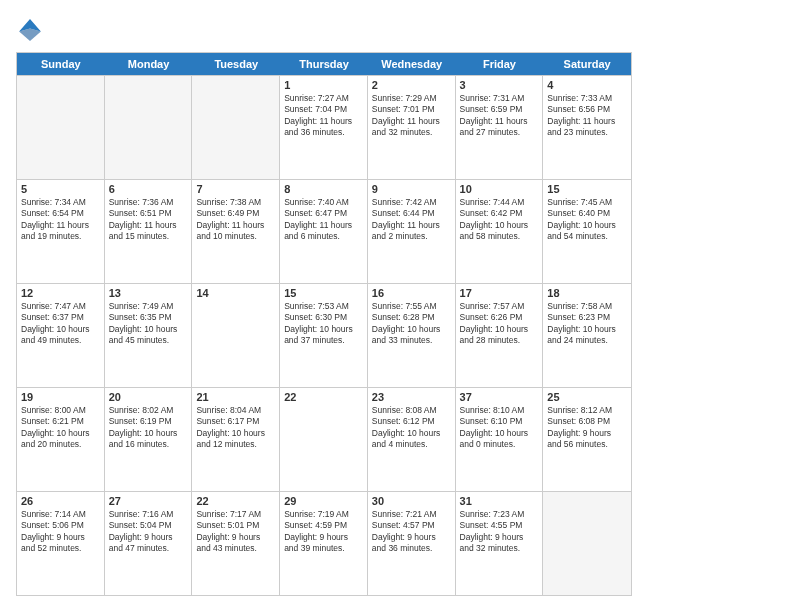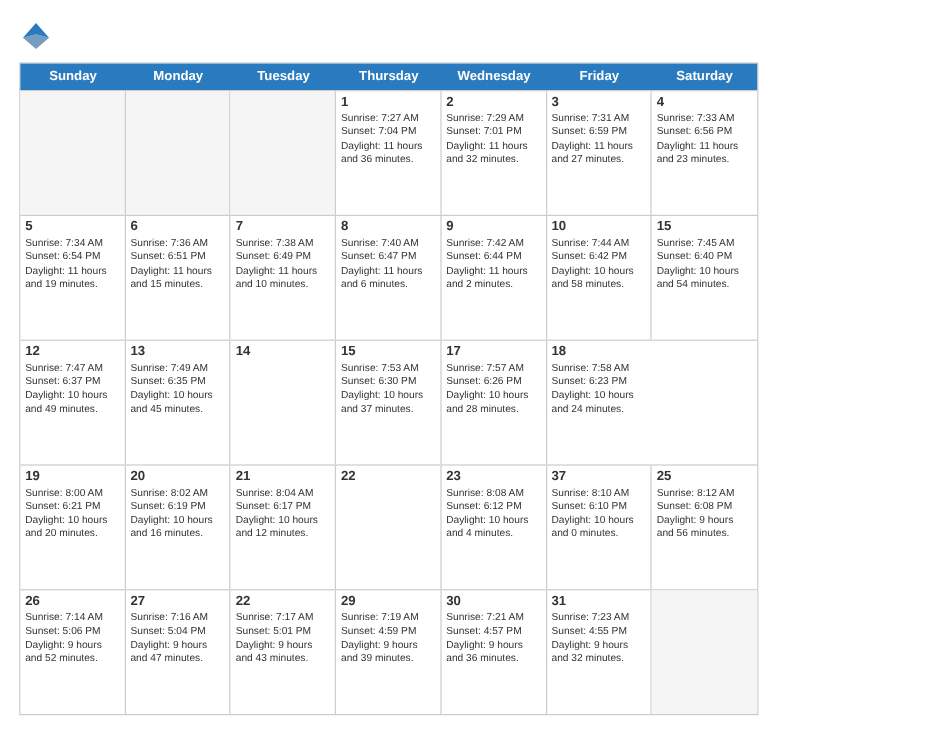--- a/index.html
+++ b/index.html
@@ -206,20 +206,24 @@
             <div class="day-info">Sunrise: 7:49 AM<br>Sunset: 6:35 PM<br>Daylight: 10 hours and 45 minutes.</div>
           </div>
           <div class="cal-cell">
             <div class="day-num">14</div>
           </div>
           <div class="cal-cell">
             <div class="day-num">15</div>
             <div class="day-info">Sunrise: 7:53 AM<br>Sunset: 6:30 PM<br>Daylight: 10 hours and 37 minutes.</div>
           </div>
           <div class="cal-cell">
+            <div class="day-num">16</div>
+            <div class="day-info">Sunrise: 7:55 AM<br>Sunset: 6:28 PM<br>Daylight: 10 hours and 33 minutes.</div>
+          </div>
+          <div class="cal-cell">
             <div class="day-num">17</div>
             <div class="day-info">Sunrise: 7:57 AM<br>Sunset: 6:26 PM<br>Daylight: 10 hours and 28 minutes.</div>
           </div>
           <div class="cal-cell">
             <div class="day-num">18</div>
             <div class="day-info">Sunrise: 7:58 AM<br>Sunset: 6:23 PM<br>Daylight: 10 hours and 24 minutes.</div>
           </div>
         </div>
         <div class="cal-row">
           <div class="cal-cell">

